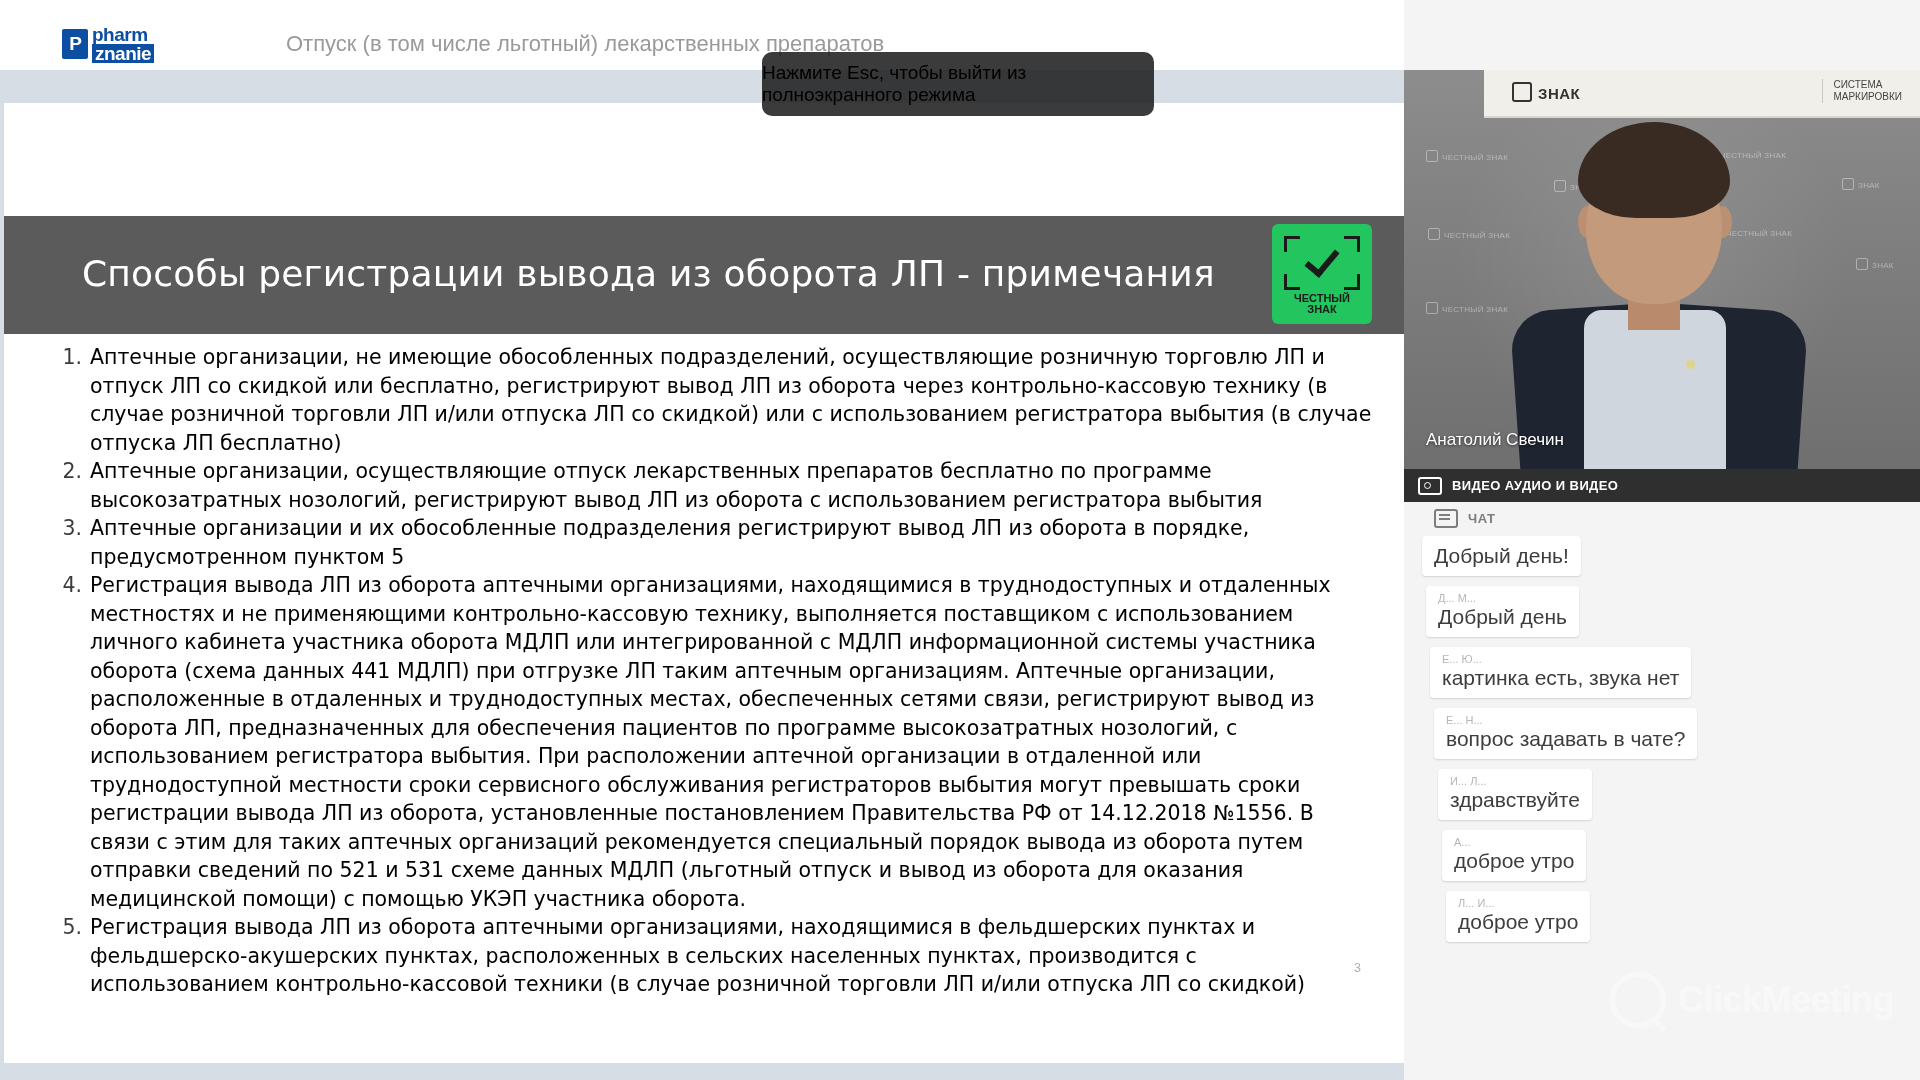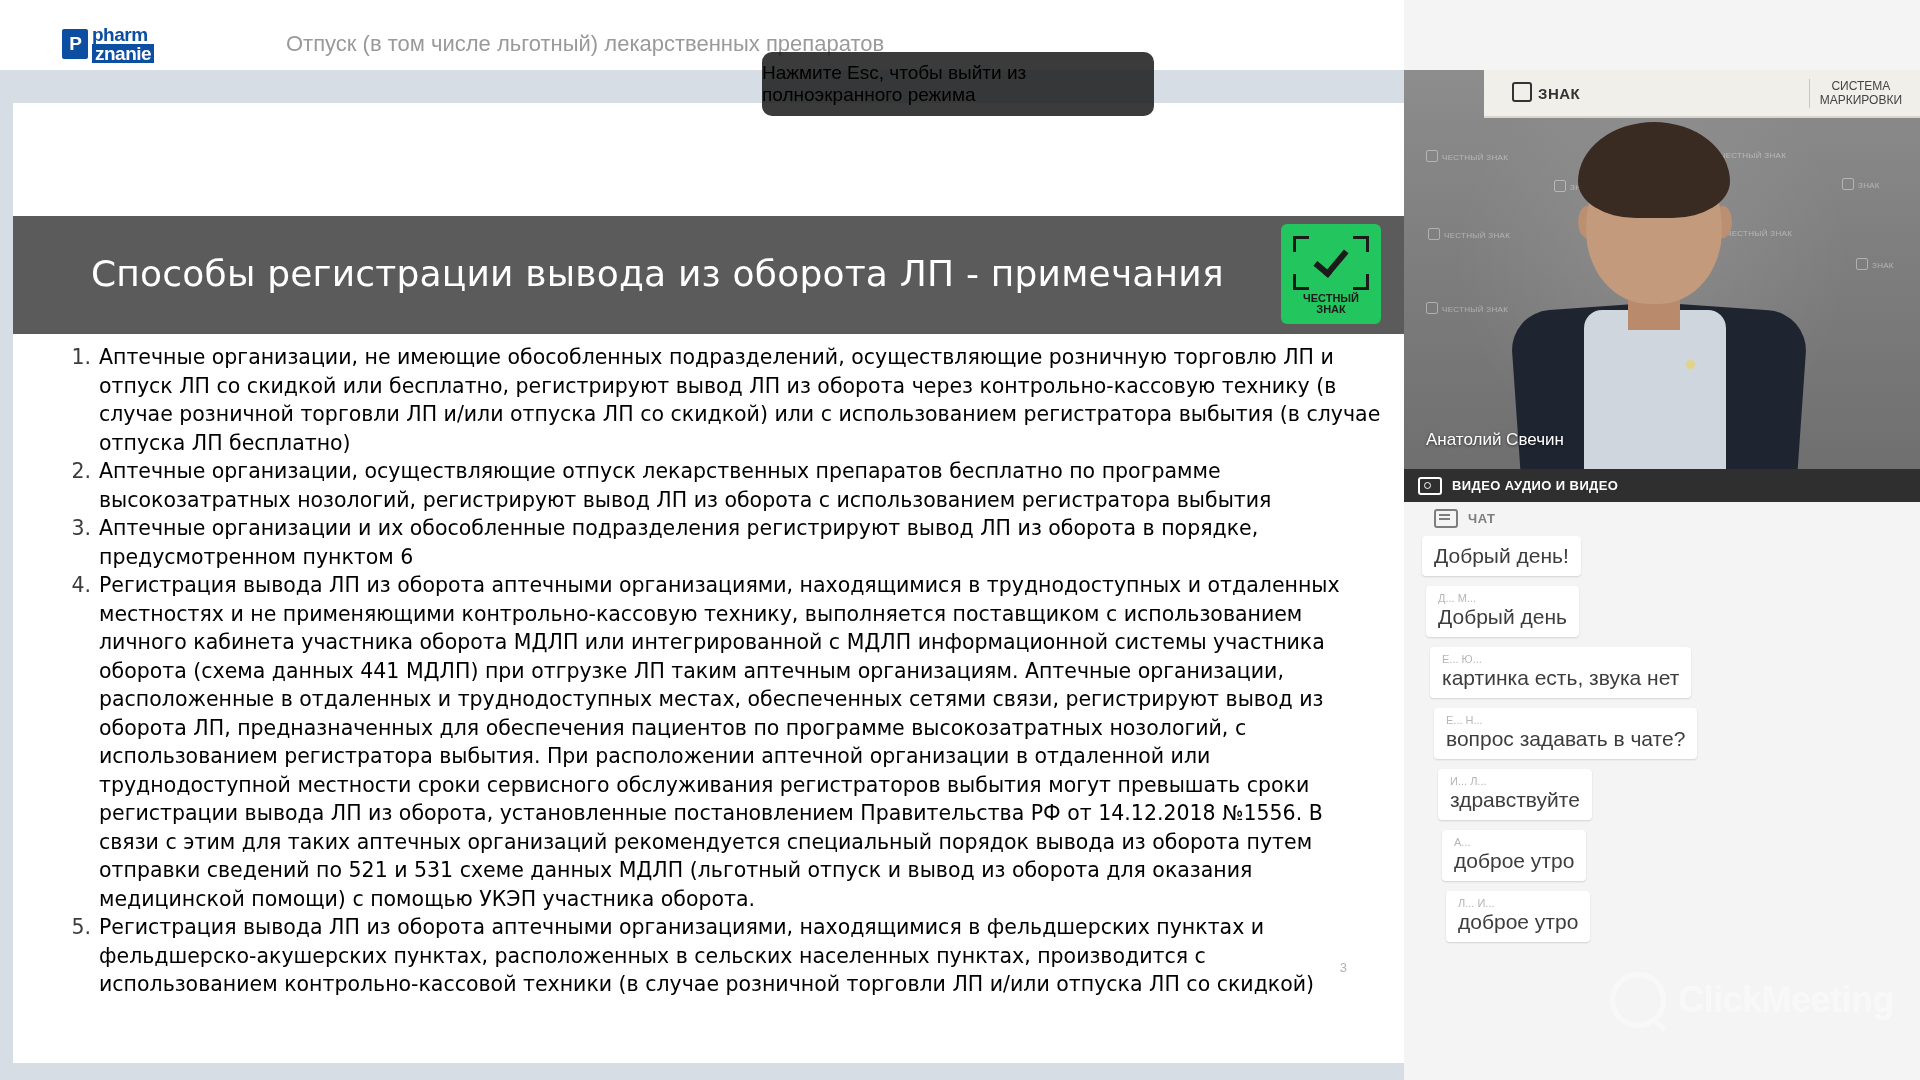--- a/index.html
+++ b/index.html
@@ -104,25 +104,26 @@
   .slide-stage {
     position: absolute;
     left: 0;
     top: 70px;
     width: 1404px;
     height: 1010px;
     background: #d6dde4;
   }
   .slide {
     position: absolute;
-    left: 13px;
+    left: 4px;
     top: 33px;
     width: 1404px;
     height: 960px;
     background: #ffffff;
+    padding-left: 23px;
   }
   .slide-header {
     position: absolute;
     left: 0;
     top: 113px;
     width: 1404px;
     height: 118px;
     background: #5b5b5b;
   }
   .slide-title {
@@ -264,24 +265,24 @@
     width: 16px; height: 16px;
     border: 2px solid #333;
     border-radius: 3px;
     margin-right: 6px;
     vertical-align: -3px;
   }
   .banner-strip .br {
     position: absolute;
     right: 18px;
     top: 9px;
-    font-size: 12px;
+    font-size: 10px;
     color: #444;
     line-height: 1.2;
-    text-align: center;
+    text-align: left;
     border-left: 1px solid #c9c7bd;
     padding-left: 10px;
   }
   .wall-logos {
     position: absolute;
     left: 0; top: 46px;
     width: 516px; height: 300px;
     opacity: 0.45;
   }
   .wall-logo {
@@ -559,21 +560,21 @@
             <div>ЧЕСТНЫЙ</div>
             <div>ЗНАК</div>
           </div>
         </div>
       </div>
 
       <div class="slide-body">
         <ol class="points">
           <li>Аптечные организации, не имеющие обособленных подразделений, осуществляющие розничную торговлю ЛП и отпуск ЛП со скидкой или бесплатно, регистрируют вывод ЛП из оборота через контрольно-кассовую технику (в случае розничной торговли ЛП и/или отпуска ЛП со скидкой) или с использованием регистратора выбытия (в случае отпуска ЛП бесплатно)</li>
           <li>Аптечные организации, осуществляющие отпуск лекарственных препаратов бесплатно по программе высокозатратных нозологий, регистрируют вывод ЛП из оборота с использованием регистратора выбытия</li>
-          <li>Аптечные организации и их обособленные подразделения регистрируют вывод ЛП из оборота в порядке, предусмотренном пунктом 6</li>
+          <li>Аптечные организации и их обособленные подразделения регистрируют вывод ЛП из оборота в порядке, предусмотренном пунктом 5</li>
           <li>Регистрация вывода ЛП из оборота аптечными организациями, находящимися в труднодоступных и отдаленных местностях и не применяющими контрольно-кассовую технику, выполняется поставщиком с использованием личного кабинета участника оборота МДЛП или интегрированной с МДЛП информационной системы участника оборота (схема данных 441 МДЛП) при отгрузке ЛП таким аптечным организациям. Аптечные организации, расположенные в отдаленных и труднодоступных местах, обеспеченных сетями связи, регистрируют вывод из оборота ЛП, предназначенных для обеспечения пациентов по программе высокозатратных нозологий, с использованием регистратора выбытия. При расположении аптечной организации в отдаленной или труднодоступной местности сроки сервисного обслуживания регистраторов выбытия могут превышать сроки регистрации вывода ЛП из оборота, установленные постановлением Правительства РФ от 14.12.2018 №1556. В связи с этим для таких аптечных организаций рекомендуется специальный порядок вывода из оборота путем отправки сведений по 521 и 531 схеме данных МДЛП (льготный отпуск и вывод из оборота для оказания медицинской помощи) с помощью УКЭП участника оборота.</li>
           <li>Регистрация вывода ЛП из оборота аптечными организациями, находящимися в фельдшерских пунктах и фельдшерско-акушерских пунктах, расположенных в сельских населенных пунктах, производится с использованием контрольно-кассовой техники (в случае розничной торговли ЛП и/или отпуска ЛП со скидкой)</li>
         </ol>
       </div>
 
       <div class="slide-page-num">3</div>
     </div>
   </div>
 
   <div class="right-col">

